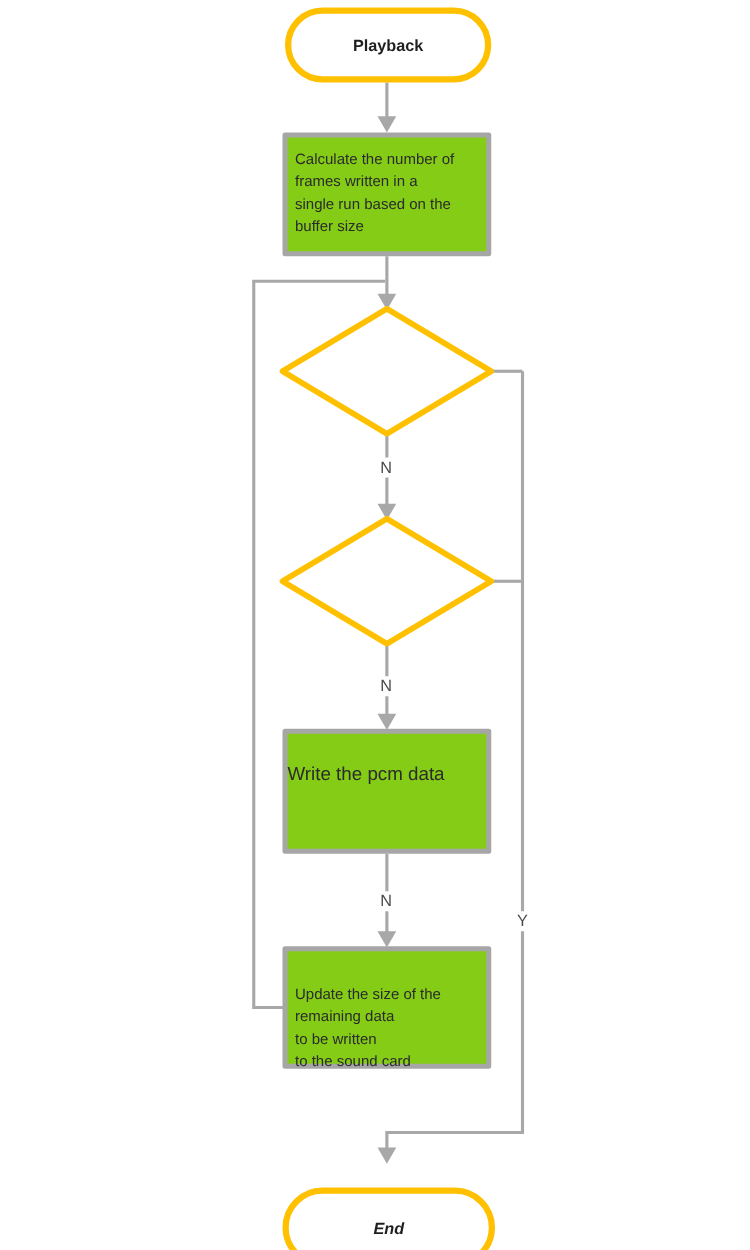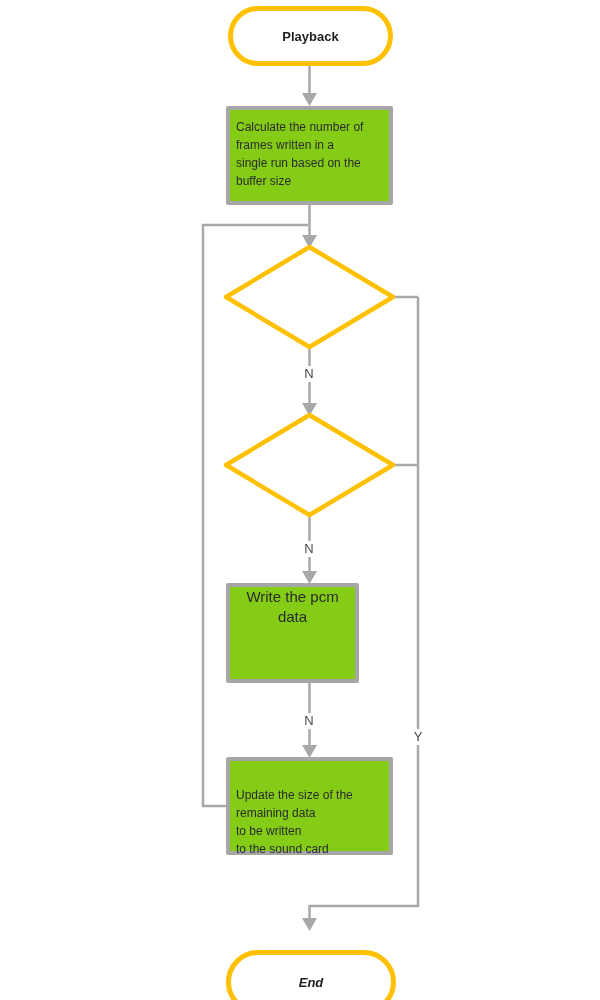--- a/index.html
+++ b/index.html
@@ -34,22 +34,22 @@
 
   .process {
     border: 4px solid #A6A6A6;
     border-radius: 2px;
     background: #84cc16;
     font-size: 12px;
     line-height: 18px;
     color: #2b2b2b;
   }
   .node-calc   { left: 210px; top: 106px; width: 167px; height: 99px; padding: 8px 4px 0 6px; }
-  .node-write  { left: 210px; top: 583px; width: 133px; height: 100px; 
-                 text-align: center; font-size: 15px; line-height: 20px; }
+  .node-write  { left: 210px; top: 583px; width: 167px; height: 100px; padding-top: 23px;
+                 font-size: 15px; line-height: 20px; }
   .node-update { left: 210px; top: 757px; width: 167px; height: 98px; padding: 25px 4px 0 6px; }
 
   .decision-label {
     position: absolute;
     font-size: 12px;
     color: #2b2b2b;
     white-space: pre-line;
     background: transparent;
   }
   .label-d1 { left: 249px; top: 273px; width: 132px; line-height: 17px; }

